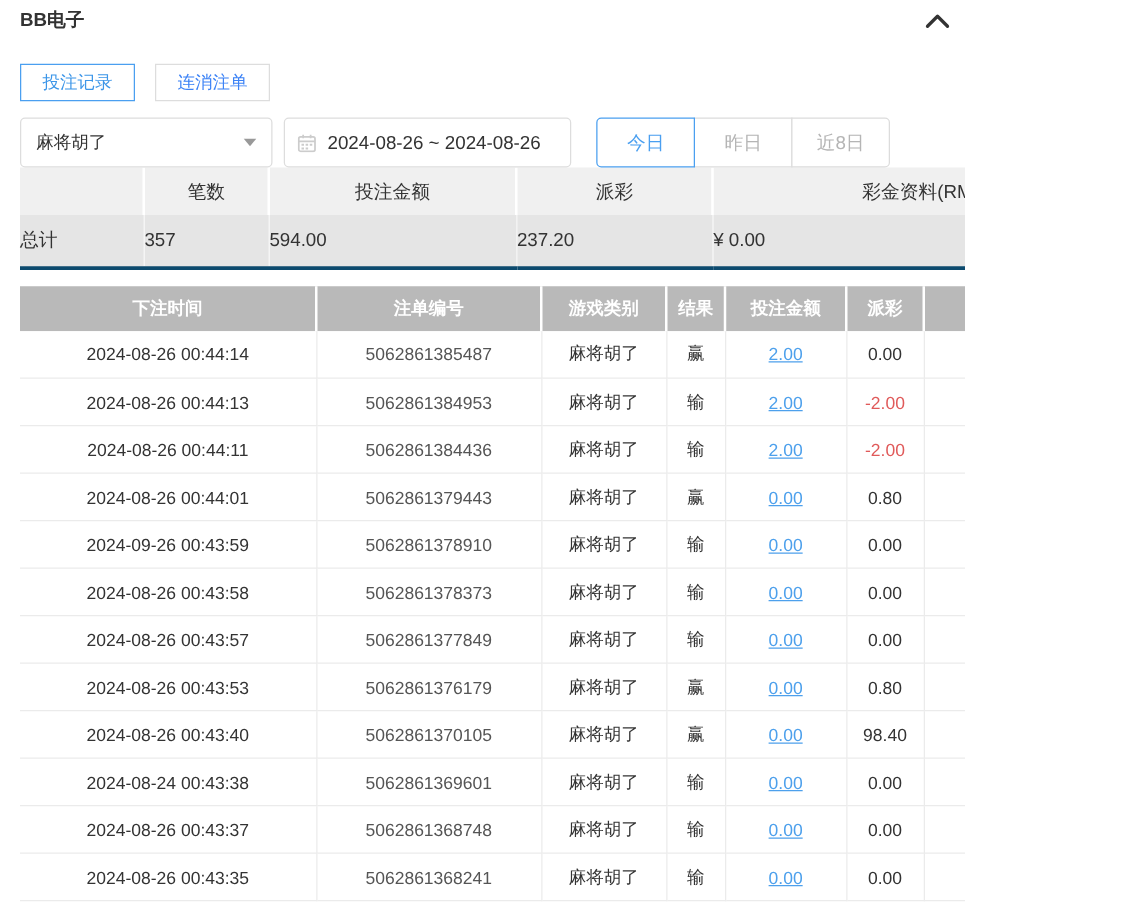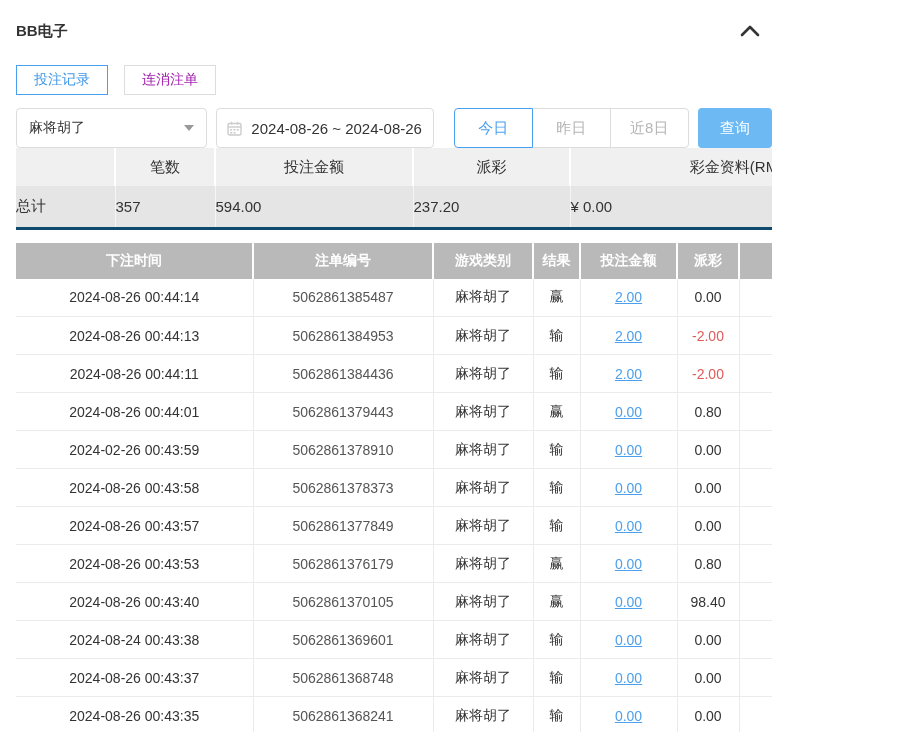--- a/index.html
+++ b/index.html
@@ -6,33 +6,33 @@
     --accent-blue:#4a9ff0;
     --link-blue:#4da0ec;
     --button-blue:#6cb9f4;
     --negative-red:#e05a5a;
     --table-header-gray:#b9b9b9;
     --summary-header-gray:#f0f0f0;
   }
   *{box-sizing:border-box;margin:0;padding:0;}
   html,body{width:912px;height:732px;overflow:hidden;background:#fff;
     font-family:"Liberation Sans","DejaVu Sans",sans-serif;color:#333;}
-  .page{padding:20px 0 0 16px;width:772px;height:732px;overflow:hidden;}
+  .page{padding:6px 0 0 16px;width:772px;height:732px;overflow:hidden;}
 
   
   .topbar{display:flex;justify-content:space-between;align-items:flex-start;padding-right:10px;}
   .title{font-size:15px;font-weight:bold;line-height:21px;}
   .collapse{width:24px;height:20px;display:flex;align-items:center;justify-content:center;cursor:pointer;background:none;border:none;}
 
   
   .tabs{margin-top:24px;display:flex;gap:16px;}
   .tab{height:30px;padding:0 17px;display:inline-flex;align-items:center;border-radius:0;
     font-size:14px;cursor:pointer;background:#fff;}
   .tab.active{border:1px solid var(--accent-blue);color:#3d96e8;}
-  .tab.inactive{border:1px solid #ddd;color:#a21caf;}
+  .tab.inactive{border:1px solid #ddd;color:#3b82f6;}
 
   
   .filters{margin-top:13px;display:flex;align-items:center;}
   .select{width:202px;height:40px;border:1px solid #ddd;border-radius:4px;display:flex;
     align-items:center;justify-content:space-between;padding:0 12px;font-size:14px;cursor:pointer;background:#fff;}
   .caret-down{width:0;height:0;border-left:5px solid transparent;border-right:5px solid transparent;
     border-top:6px solid #999;}
   .datebox{margin-left:9px;width:230px;height:40px;border:1px solid #ddd;border-radius:4px;
     display:flex;align-items:center;gap:9px;padding:0 10px;font-size:15px;cursor:pointer;background:#fff;}
   .seg-group{margin-left:8px;display:flex;}
@@ -109,21 +109,20 @@
       </svg>
       <span>2024-08-26 ~ 2024-08-26</span>
     </div>
 
     <div class="seg-group">
       <button class="seg active">今日</button>
       <button class="seg">昨日</button>
       <button class="seg">近8日</button>
     </div>
 
-    <button class="query-btn">查询</button>
   </div>
 
   <table class="sum">
     <colgroup>
         <col style="width:99px">
         <col style="width:100px">
         <col style="width:198px">
         <col style="width:157px">
         <col>
       </colgroup>
@@ -199,21 +198,21 @@
         <tr>
     <td>2024-08-26 00:44:01</td>
     <td class="order">5062861379443</td>
     <td>麻将胡了</td>
     <td>赢</td>
     <td><a class="amt-link">0.00</a></td>
     <td>0.80</td>
     <td></td>
   </tr>
         <tr>
-    <td>2024-02-26 00:43:59</td>
+    <td>2024-09-26 00:43:59</td>
     <td class="order">5062861378910</td>
     <td>麻将胡了</td>
     <td>输</td>
     <td><a class="amt-link">0.00</a></td>
     <td>0.00</td>
     <td></td>
   </tr>
         <tr>
     <td>2024-08-26 00:43:58</td>
     <td class="order">5062861378373</td>

